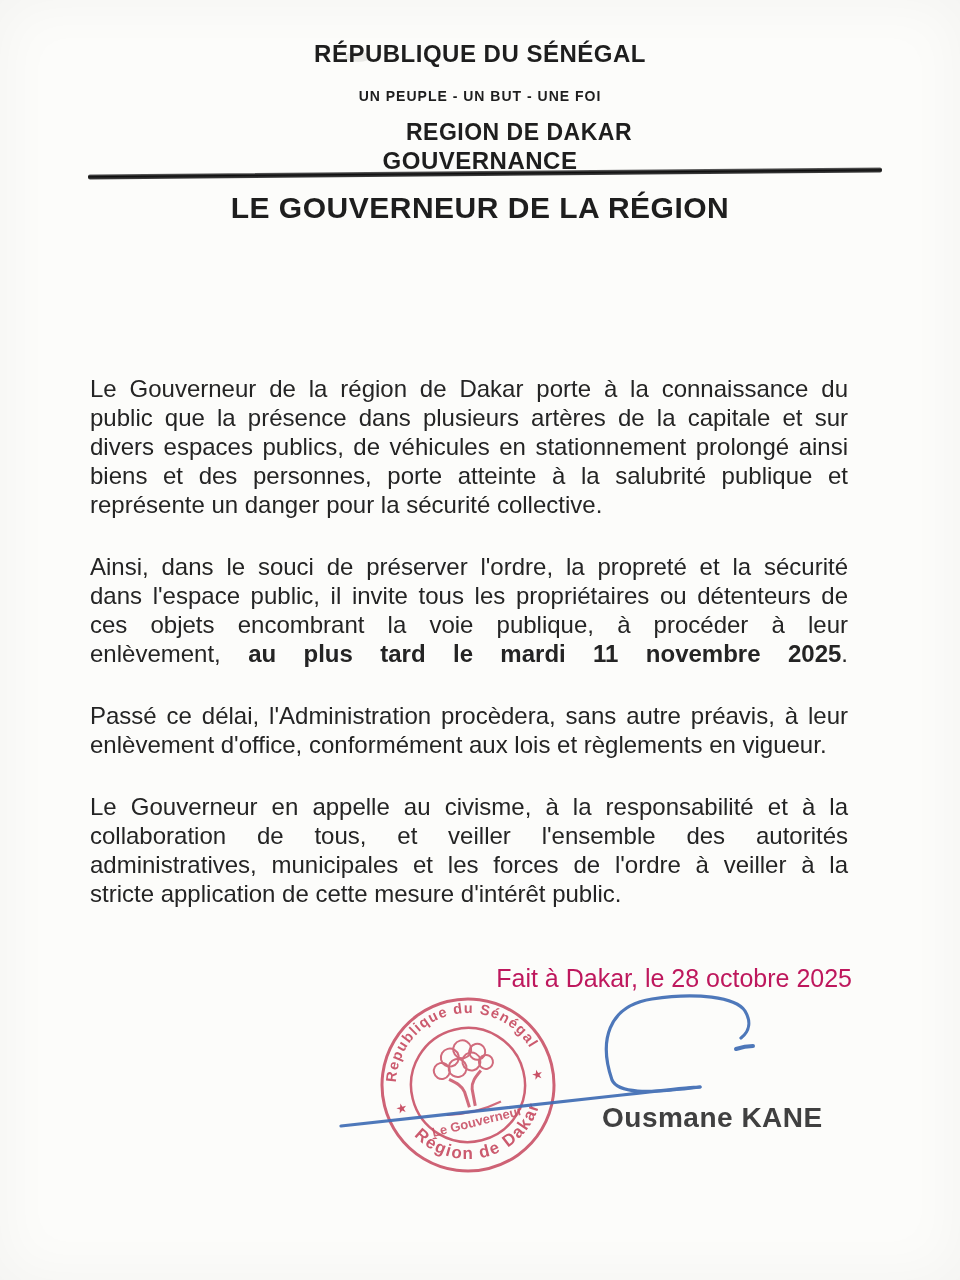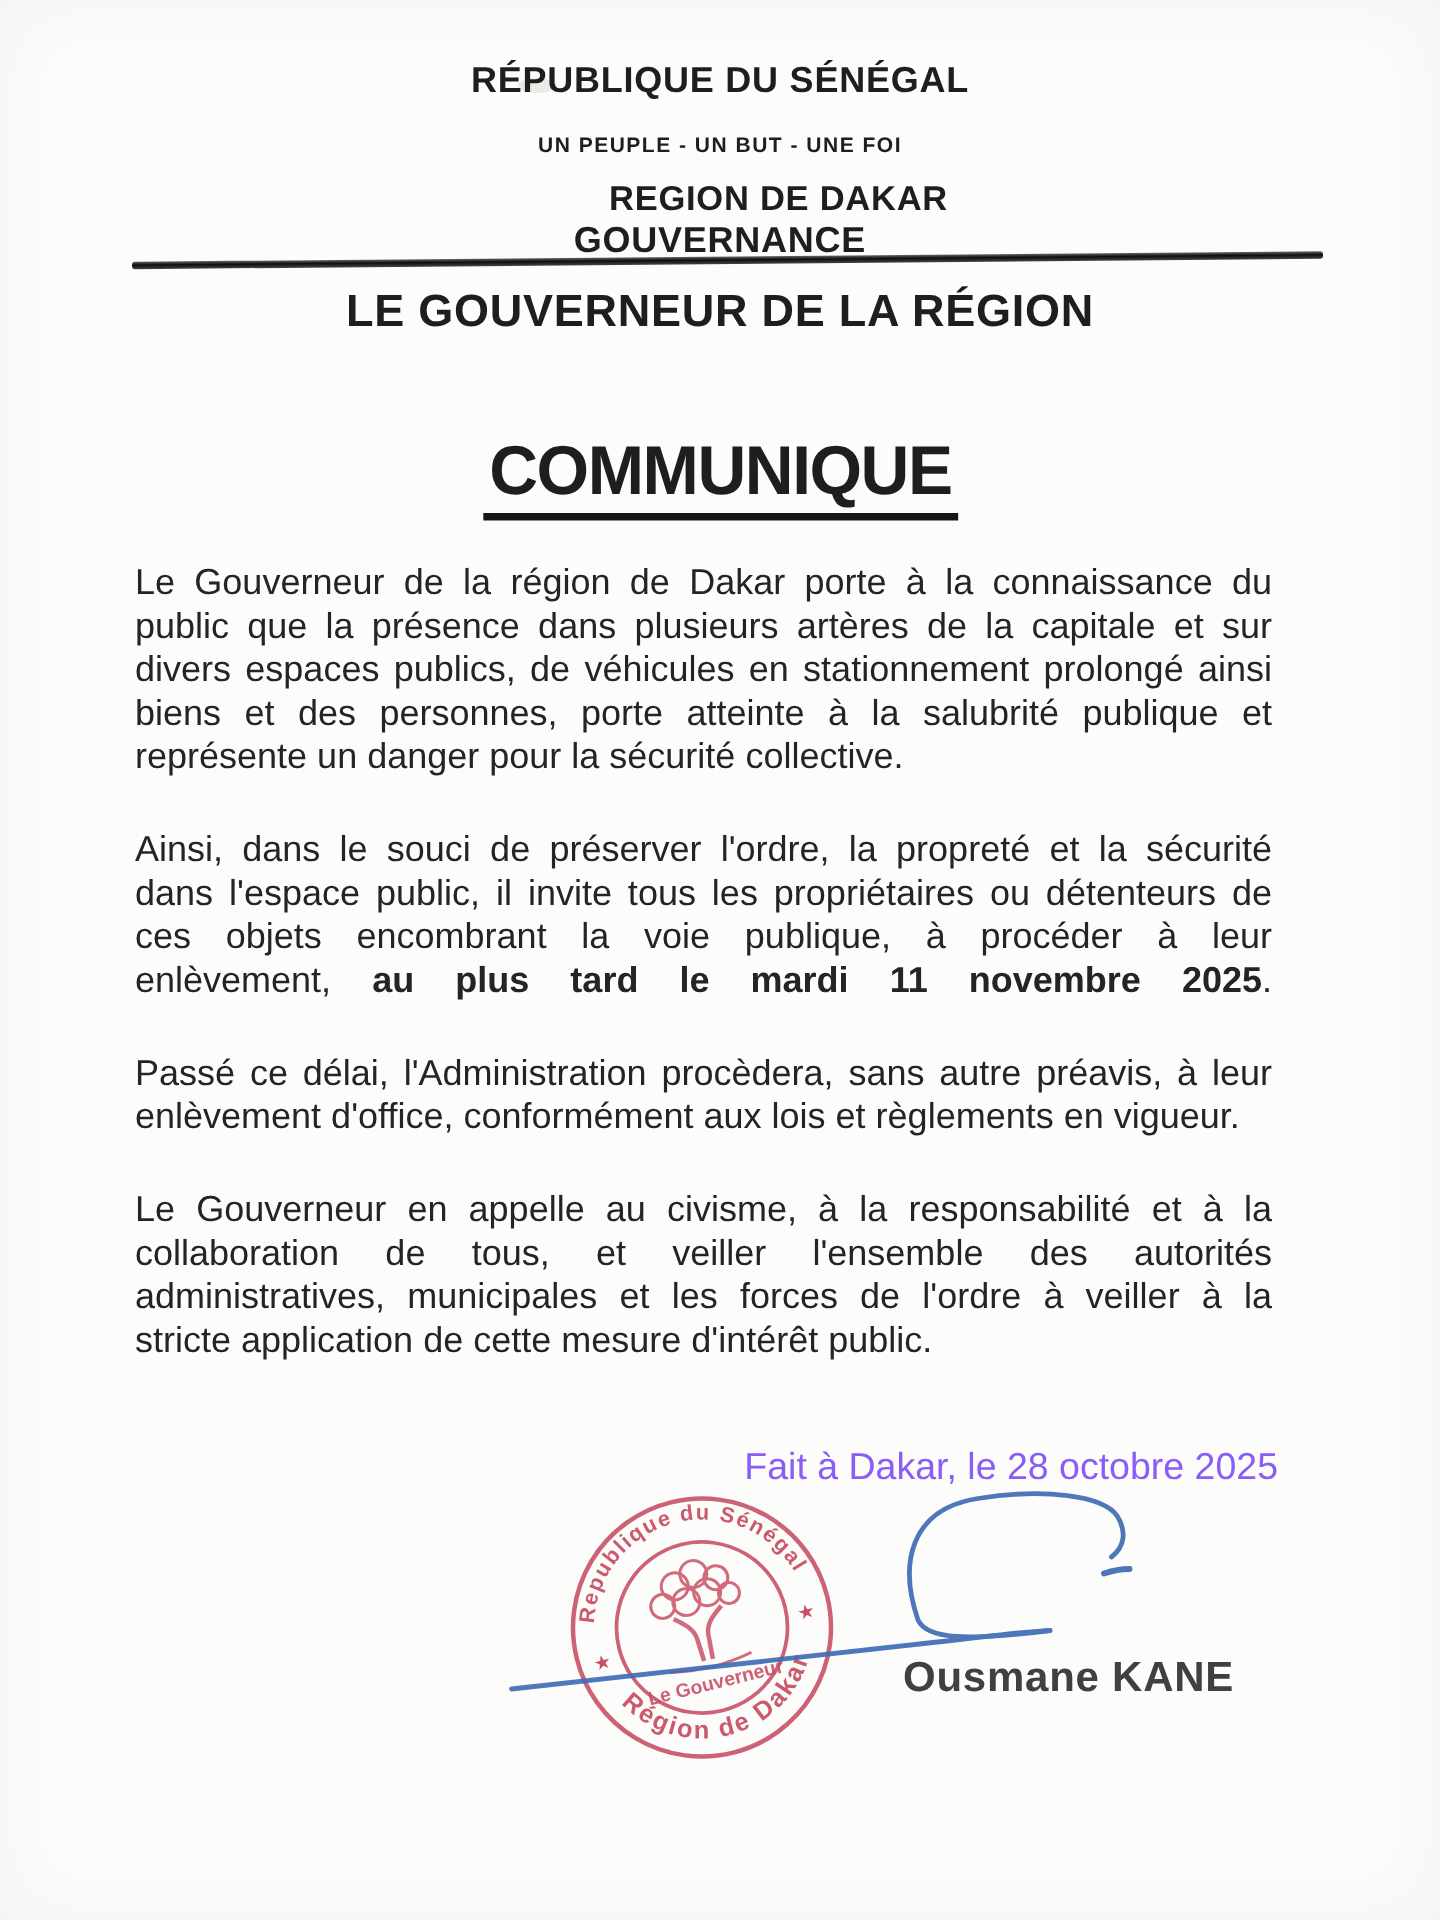--- a/index.html
+++ b/index.html
@@ -40,21 +40,21 @@
   .body-text{
     position:absolute;top:374px;left:90px;width:758px;
     font-size:24px;line-height:29px;color:#242424;
   }
   .paragraph{margin:0 0 33px 0;}
   .line{text-align:justify;}
   .line.justify{text-align-last:justify;}
   .line .bold{font-weight:bold;}
   .dateline{
     position:absolute;top:964px;left:90px;width:762px;
-    text-align:right;font-size:25px;color:#8b5cf6;
+    text-align:right;font-size:25px;color:#be185d;
   }
   .stamp-box{
     position:absolute;left:378px;top:995px;width:180px;height:180px;
     transform:rotate(-14deg);
     opacity:.92;
   }
   .sig-overlay{position:absolute;left:0;top:0;width:960px;height:1280px;pointer-events:none;}
   .signer-name{
     position:absolute;left:602px;top:1102px;
     font-size:28px;font-weight:bold;color:#404040;letter-spacing:.5px;
@@ -70,23 +70,20 @@
 
   <div class="centered hdr-republic">RÉPUBLIQUE DU SÉNÉGAL</div>
   <div class="centered hdr-motto">UN PEUPLE - UN BUT - UNE FOI</div>
   <div class="centered hdr-region">REGION DE DAKAR</div>
   <div class="centered hdr-governance">GOUVERNANCE</div>
 
   <div class="divider"></div>
 
   <div class="centered hdr-governor">LE GOUVERNEUR DE LA RÉGION</div>
 
-  <div class="title-wrap">
-    <span class="title">COMMUNIQUE</span>
-  </div>
 
   <div class="body-text">
       <div class="paragraph">
         <div class="line justify"><span>Le Gouverneur de la région de Dakar porte à la connaissance du</span></div>
         <div class="line justify"><span>public que la présence dans plusieurs artères de la capitale et sur</span></div>
         <div class="line justify"><span>divers espaces publics, de véhicules en stationnement prolongé ainsi</span></div>
         <div class="line justify"><span>biens et des personnes, porte atteinte à la salubrité publique et</span></div>
         <div class="line"><span>représente un danger pour la sécurité collective.</span></div>
       </div>
       <div class="paragraph">

